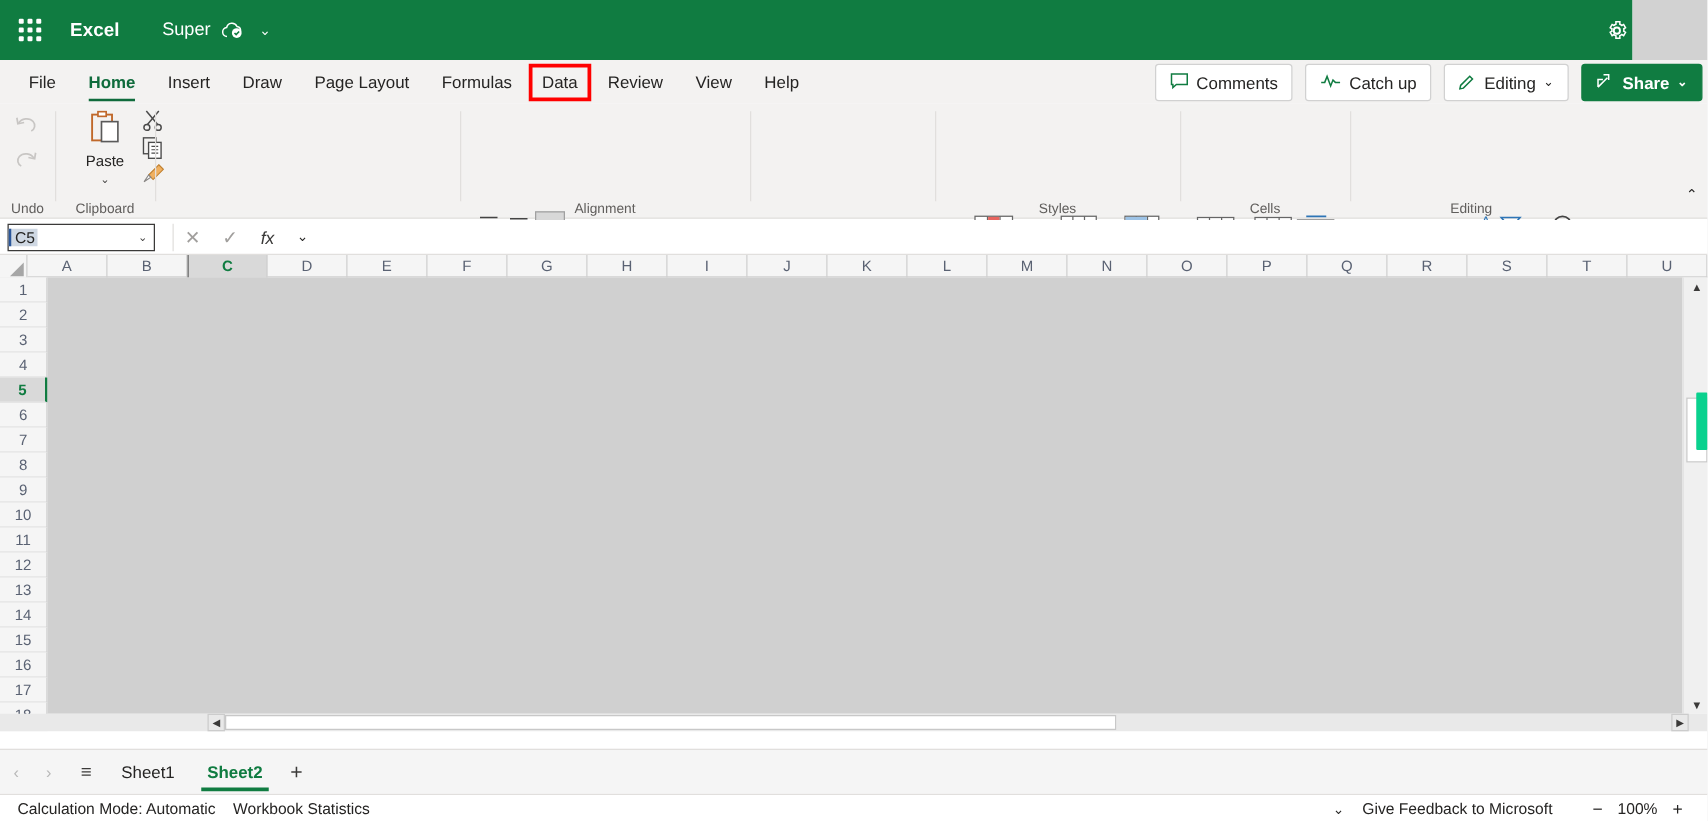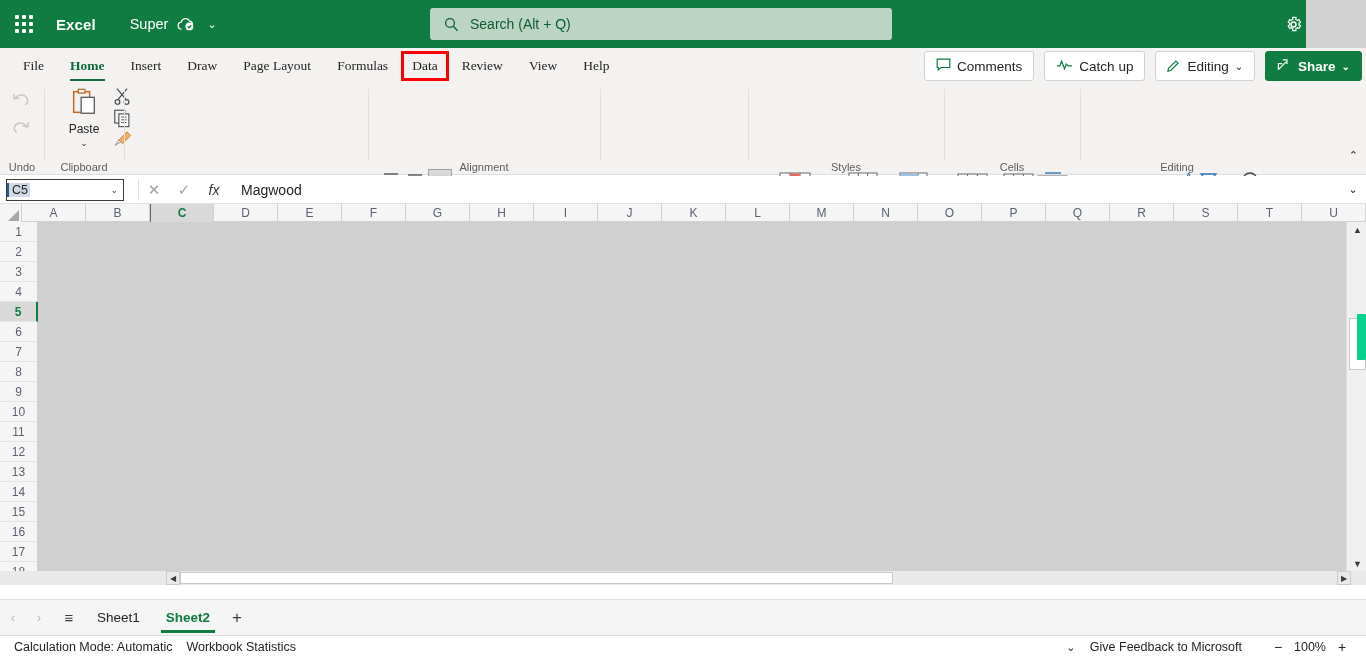--- a/index.html
+++ b/index.html
@@ -49,21 +49,21 @@
     display: flex; align-items: center; justify-content: center; cursor: pointer;
   }
 
   
   .tabstrip {
     position: absolute; left: 0; top: 48px; width: 1366px; height: 35px;
     background: #f3f2f1; display: flex; align-items: center;
   }
   .tab {
     position: relative; height: 35px; padding: 0 13px; display: flex; align-items: center;
-    font-size: 13.5px; color: #252423; cursor: pointer; white-space: nowrap; font-family: Liberation Serif, serif;
+    font-size: 13.5px; color: #252423; cursor: pointer; white-space: nowrap;
   }
   .tab.first { margin-left: 10px; }
   .tab.active { color: #0f6b3c; font-weight: bold; }
   .tab.active::after {
     content: ""; position: absolute; left: 13px; right: 13px; bottom: 2px;
     height: 2.5px; background: #0f6b3c;
   }
   .tab.redbox {
     border: 3px solid #ff0000; padding: 0 8px; height: 30px;
   }
@@ -311,29 +311,20 @@
       <svg width="18" height="14" viewBox="0 0 18 14">
         <path d="M4.6 12.2a3.6 3.6 0 0 1-.3-7.17A4.4 4.4 0 0 1 12.6 4.2a3.1 3.1 0 0 1 .5 6.1" fill="none" stroke="#fff" stroke-width="1.2"></path>
         <circle cx="12.4" cy="9.4" r="3.9" fill="#fff"></circle>
         <path d="M10.6 9.4l1.3 1.3 2.4-2.5" fill="none" stroke="#107c41" stroke-width="1.3"></path>
       </svg>
     </div>
     <div class="title-chev">⌄</div>
   </div>
   <div class="titlebar-gray-cap"></div>
 
-  <div class="searchbox">
-    <span class="sicon">
-      <svg width="15" height="15" viewBox="0 0 15 15">
-        <circle cx="6" cy="6" r="4.4" fill="none" stroke="#0d5c33" stroke-width="1.3"></circle>
-        <line x1="9.3" y1="9.3" x2="13.5" y2="13.8" stroke="#0d5c33" stroke-width="1.3"></line>
-      </svg>
-    </span>
-    <span class="stext">Search (Alt + Q)</span>
-  </div>
 
   <div class="gear-btn">
     <svg width="19" height="19" viewBox="0 0 20 20">
       <path d="M10 6.6a3.4 3.4 0 1 0 0 6.8 3.4 3.4 0 0 0 0-6.8zm0 5.2a1.8 1.8 0 1 1 0-3.6 1.8 1.8 0 0 1 0 3.6z" fill="#fff"></path>
       <path d="M17.3 11.4l-1.5-.9c.1-.3.1-.7.1-1s0-.7-.1-1l1.5-.9-1.6-2.8-1.5.9a6 6 0 0 0-1.7-1V2.6H9.2v2.1c-.6.2-1.2.5-1.7 1l-1.5-.9-1.6 2.8 1.5.9c-.1.3-.1.7-.1 1s0 .7.1 1l-1.5.9 1.6 2.8 1.5-.9c.5.4 1.1.8 1.7 1v2.1h3.3v-2.1c.6-.2 1.2-.5 1.7-1l1.5.9 1.6-2.8z" fill="none" stroke="#fff" stroke-width="1.3"></path>
     </svg>
   </div>
 
   <div class="tabstrip">
     <div class="tab first">File</div>
@@ -788,21 +779,20 @@
 
   <div class="fbar">
     <div class="namebox">
       <span class="nbval">C5</span>
       <span class="chv">⌄</span>
     </div>
     <div class="fbsep"></div>
     <div class="fbicon">✕</div>
     <div class="fbicon">✓</div>
     <div class="fbicon" style="color:#3b3a39; font-style:italic; font-size:14px;">fx</div>
-    <div class="fbinput">Magwood</div>
     <div class="fb-expand">⌄</div>
   </div>
 
   <div class="gridwrap">
 
     <div class="colhdr">
       <div class="selectall"></div>
       <div class="ch">A</div>
       <div class="ch">B</div>
       <div class="ch sel">C</div>

